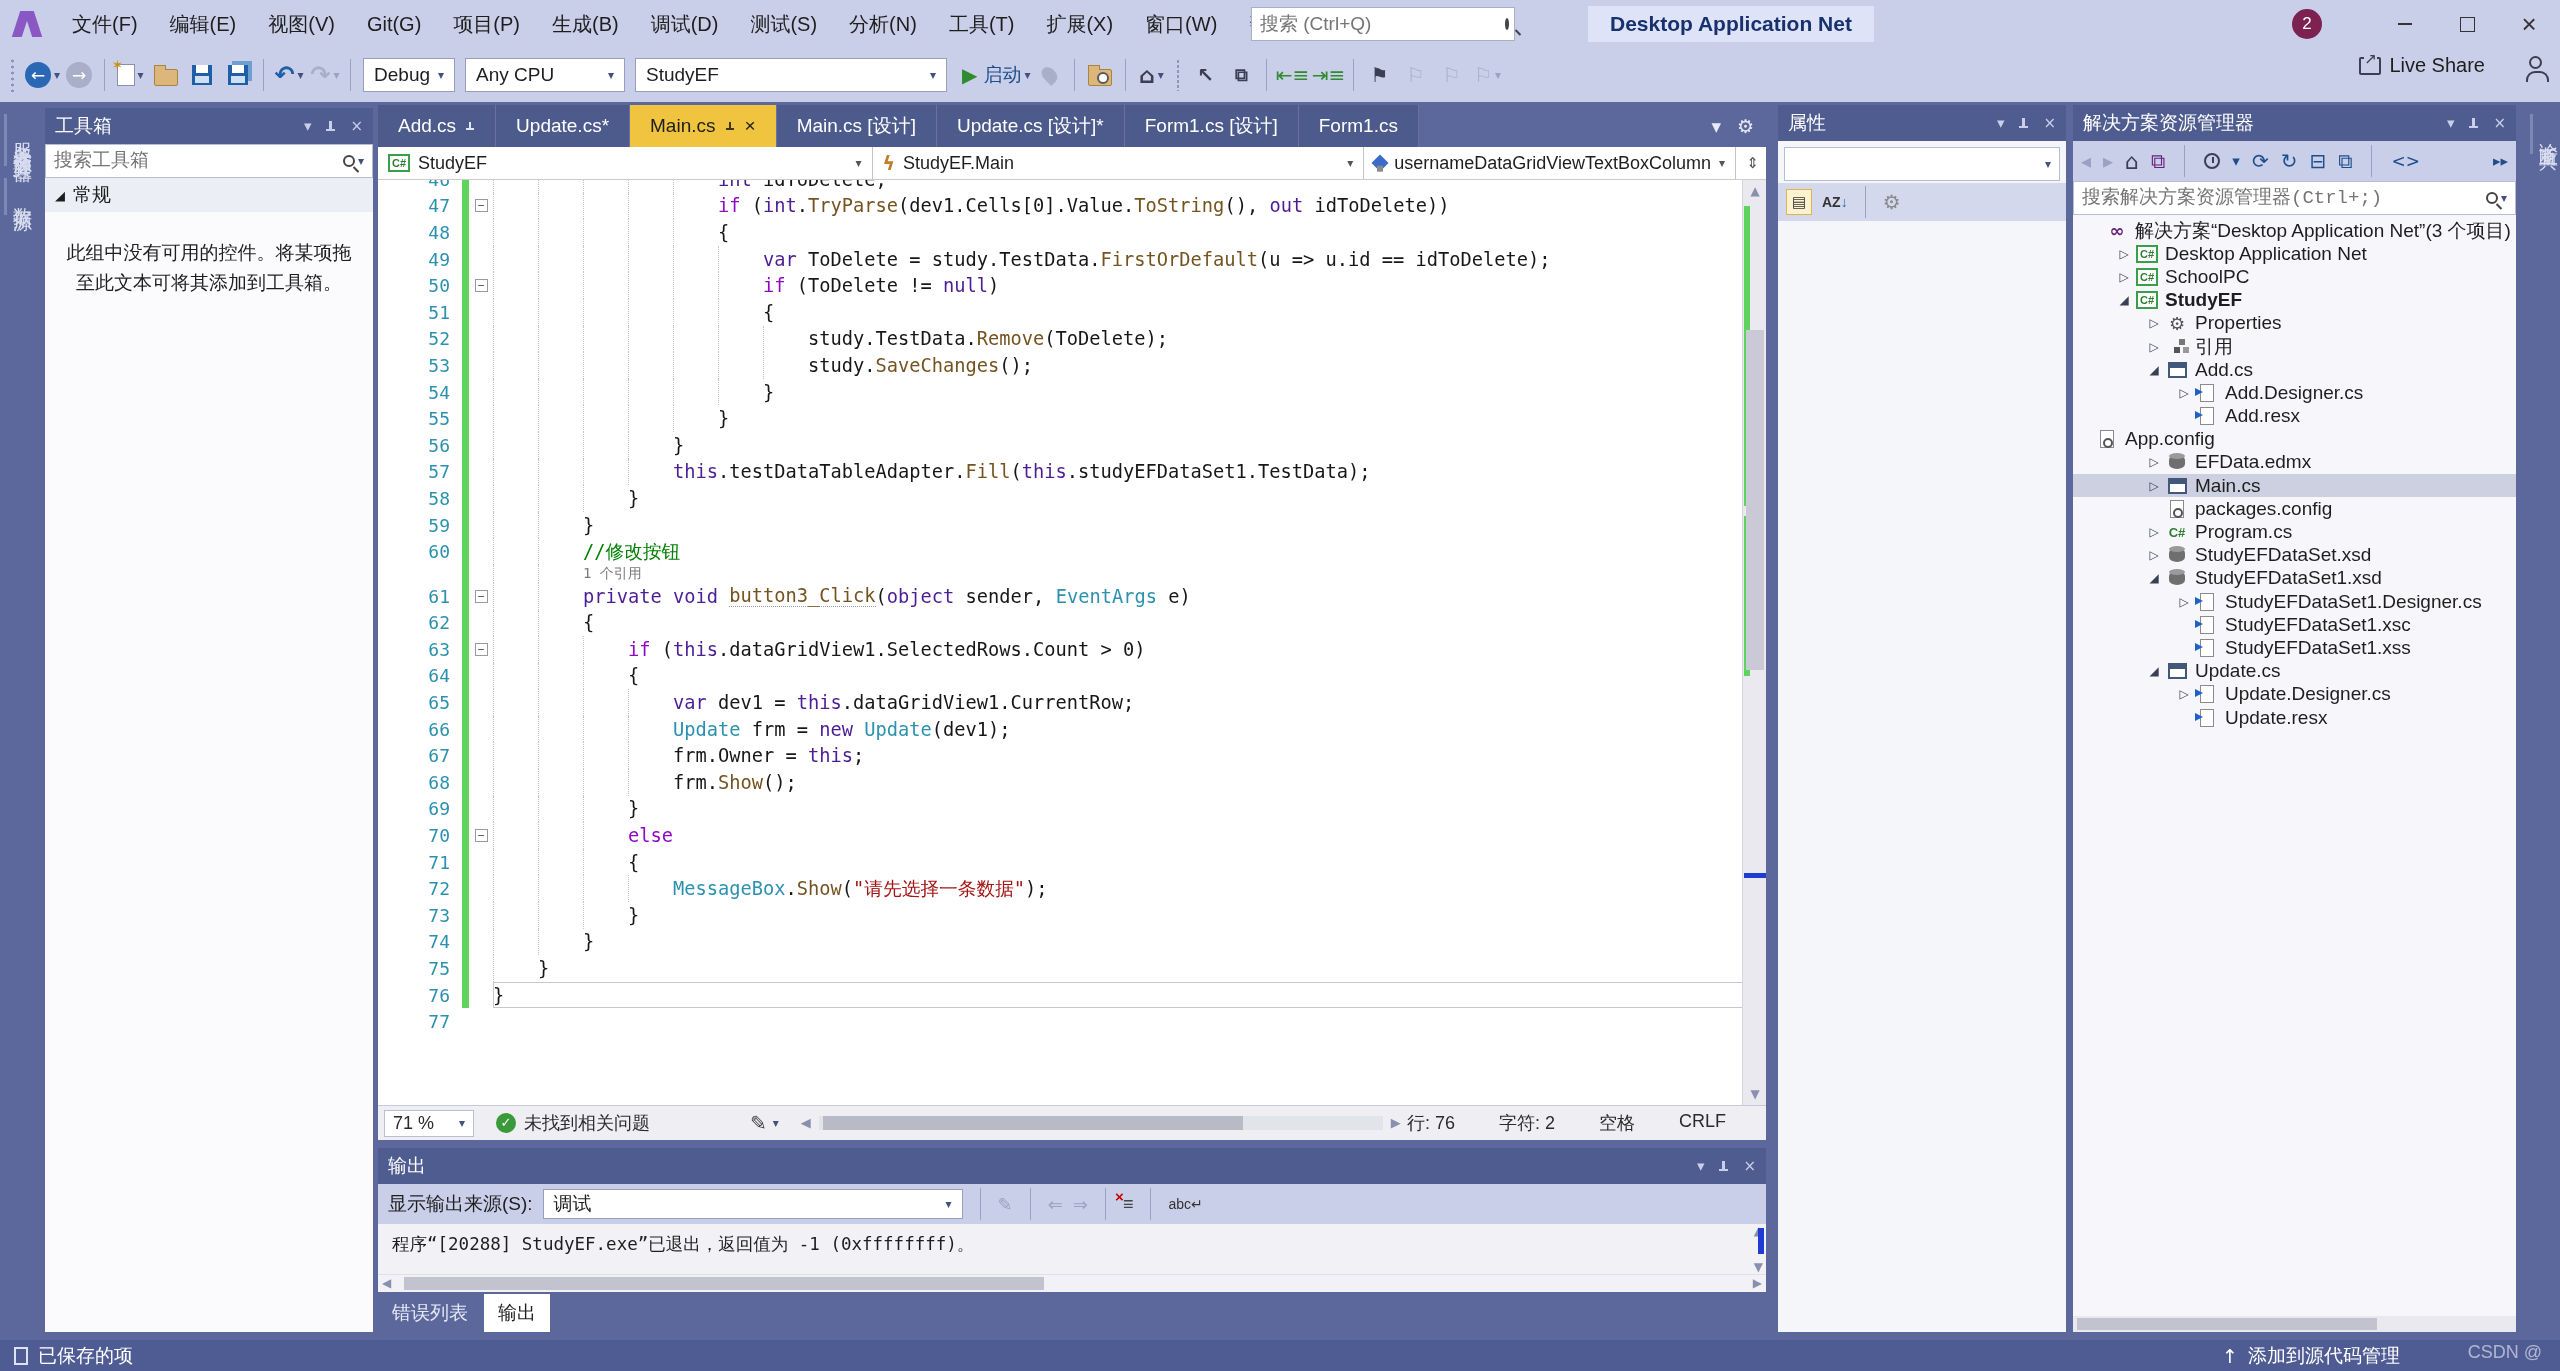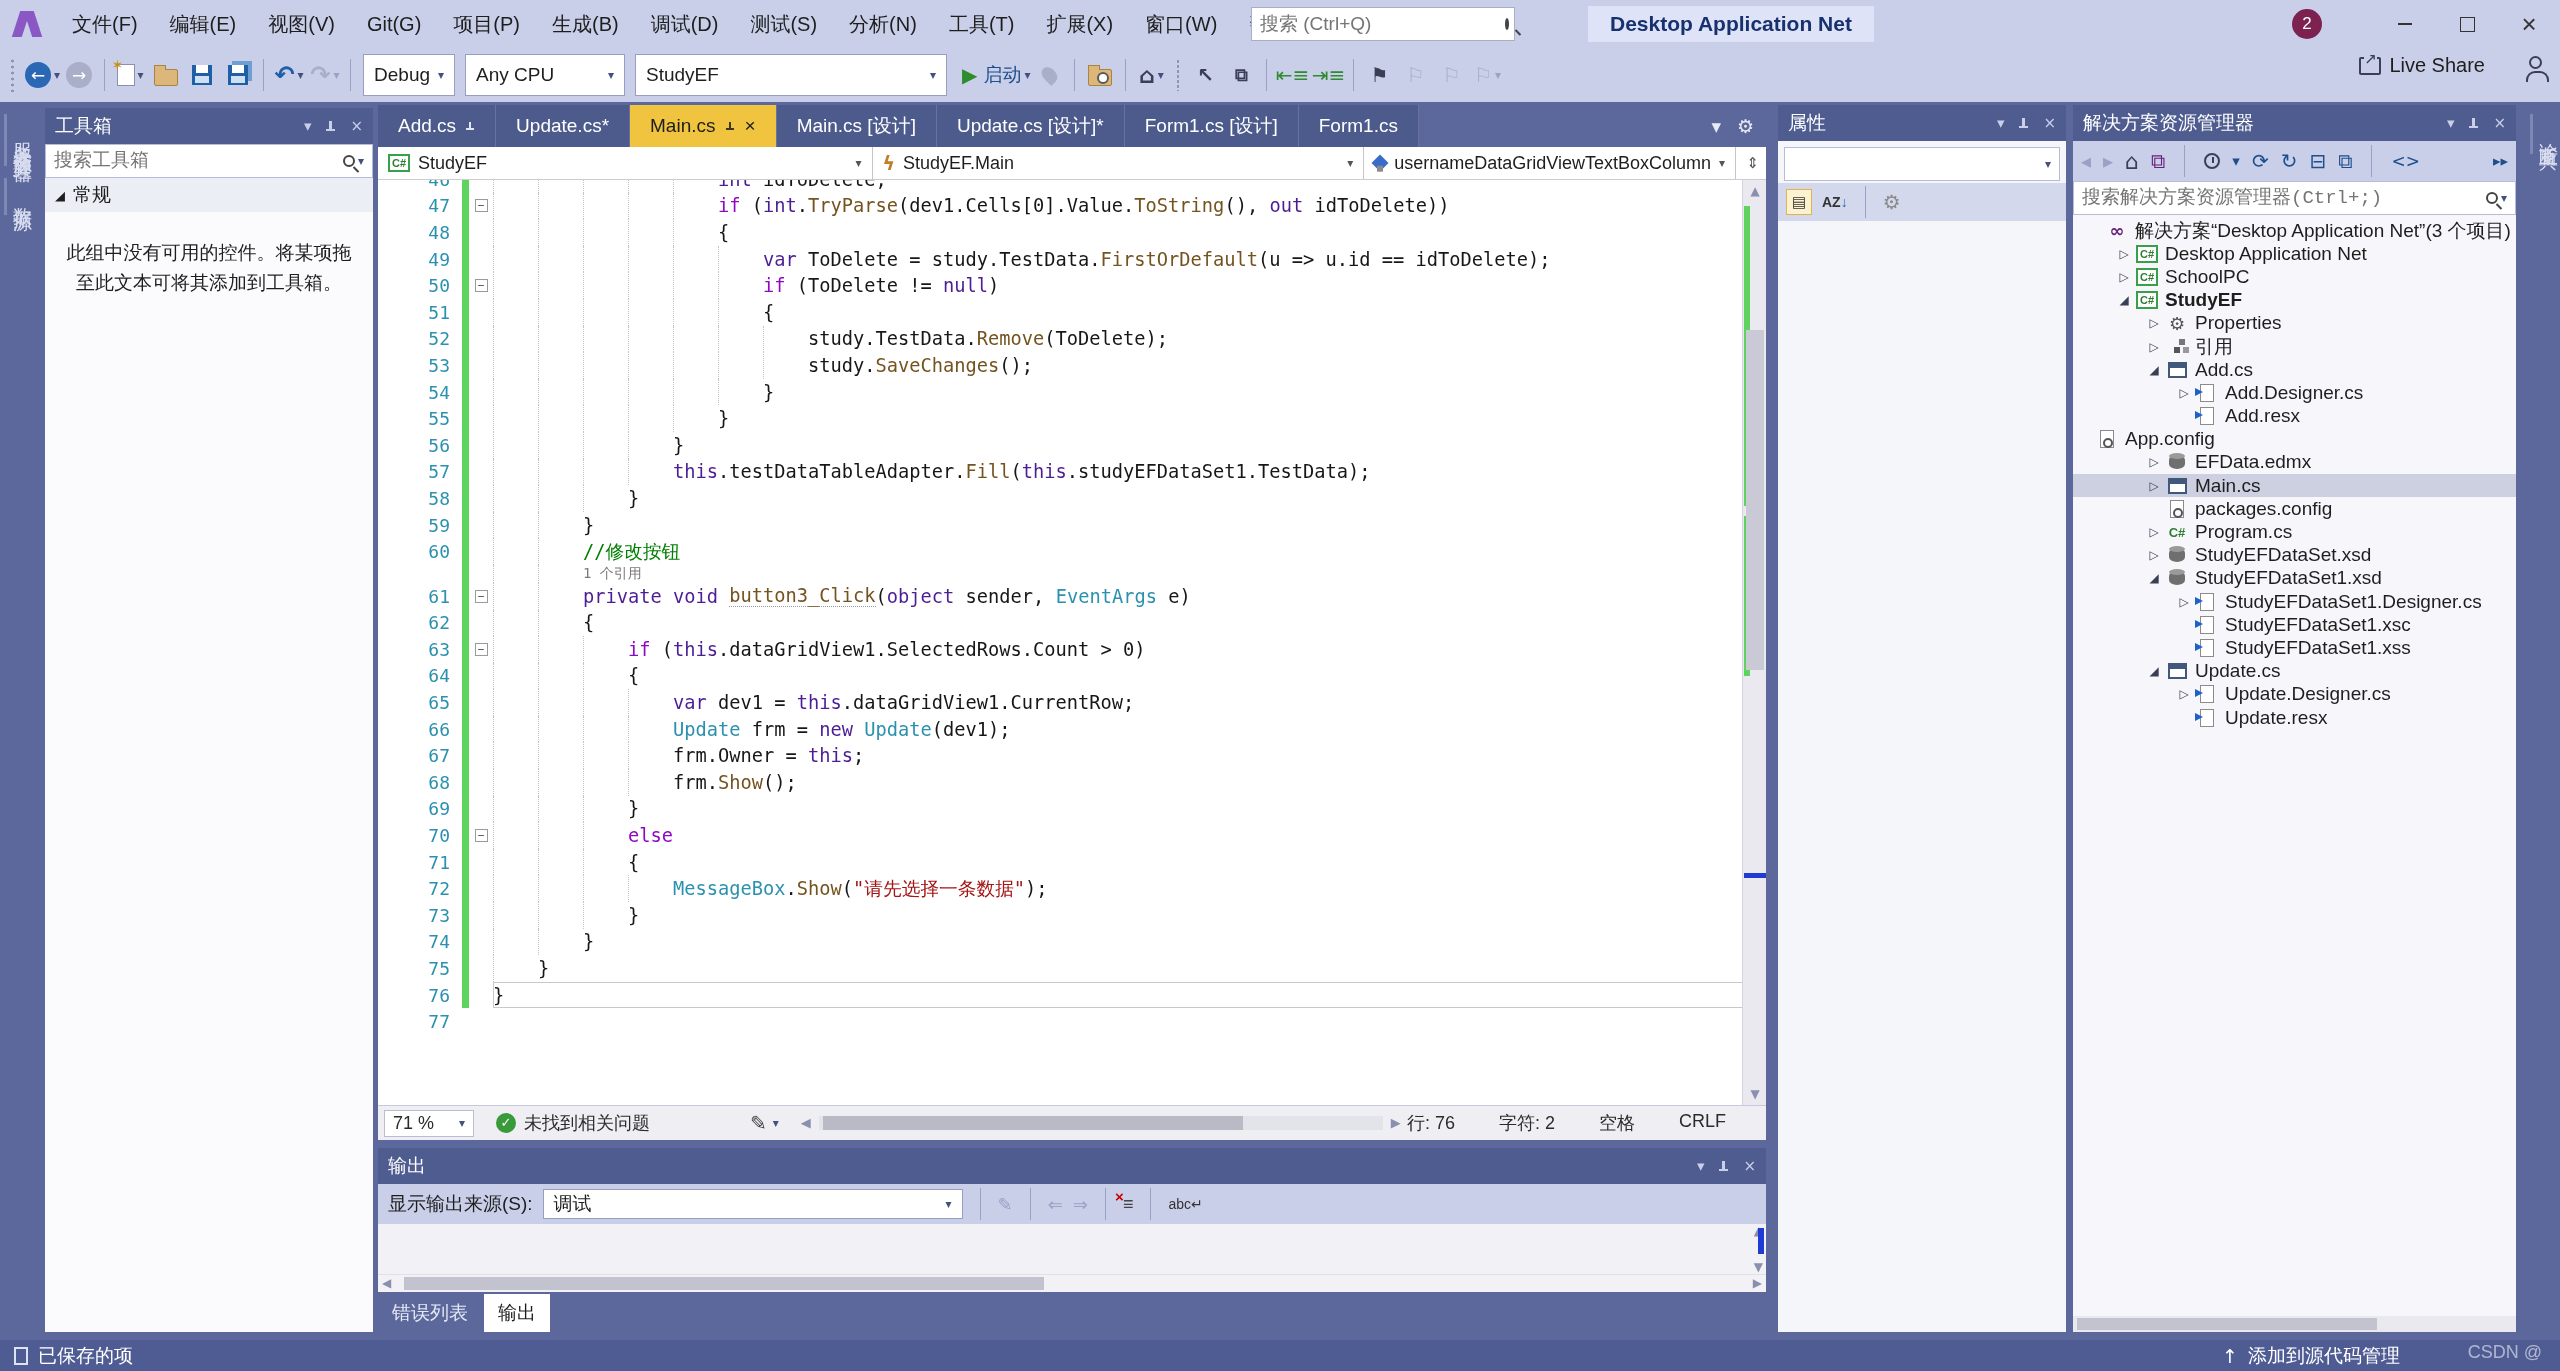--- a/index.html
+++ b/index.html
@@ -38,21 +38,21 @@
   .ico-file { width:18px; height:22px; background:#fff; border:1.5px solid #8b90ad; position:relative; }
   .ico-file.star::before { content:"✶"; position:absolute; left:-6px; top:-8px; color:#c79010; font-size:14px; }
   .ico-folder { width:24px; height:17px; background:#dcb67a; border:1.5px solid #a7843f; border-radius:2px; position:relative; margin-top:4px; }
   .ico-folder::before { content:""; position:absolute; left:-1px; top:-5px; width:10px; height:4px; background:#dcb67a; border:1.5px solid #a7843f; border-bottom:none; }
   .ico-folder.search::after { content:""; position:absolute; right:2px; top:2px; width:8px; height:8px; border:2px solid #5a5a5a; border-radius:50%; background:#fff; }
   .ico-save { width:20px; height:20px; background:#1f5fa8; position:relative; }
   .ico-save::before { content:""; position:absolute; left:4px; top:0; width:12px; height:8px; background:#fff; }
   .ico-save::after { content:""; position:absolute; left:3px; bottom:2px; width:14px; height:7px; background:#cfe0f2; }
   .ico-save.all { box-shadow:4px -4px 0 0 #6f9fd0; }
   .u-glyph { font-family:"DejaVu Sans",sans-serif; font-size:24px; font-weight:bold; }
-  .dd { background:#fff; border:1px solid #989ec0; height:42px; display:flex; align-items:center; padding:8px 10px; margin:0 5px; font-size:19px; }
+  .dd { background:#fff; border:1px solid #989ec0; height:34px; display:flex; align-items:center; padding:8px 10px; margin:0 5px; font-size:19px; }
   .dd .ddv { margin-left:auto; }
   .play { color:#2e8b2e; font-size:20px; margin-right:6px; font-family:"DejaVu Sans",sans-serif; }
   .flame { width:13px; height:18px; background:#a9aec9; border-radius:50% 50% 50% 0; transform:rotate(-45deg); margin:0 10px; }
   .ind-ico { font-family:"DejaVu Sans",sans-serif; font-size:20px; color:#2e8b2e; }
   .bm { font-family:"DejaVu Sans",sans-serif; font-size:20px; color:#3a3f55; }
   .bm.dis { color:#a9aec9; }
   #liveshare { position:absolute; right:75px; top:54px; display:flex; align-items:center; gap:8px; color:#1e1e1e; font-size:20px; }
   .share-ico { width:22px; height:18px; border:2px solid #3a3f55; border-radius:2px; position:relative; }
   .share-ico::before { content:"↗"; position:absolute; left:3px; top:-9px; color:#3a3f55; font-size:15px; background:#c9cfe9; }
   .person-ico { position:absolute; right:18px; top:56px; width:13px; height:13px; border:2px solid #3a3f55; border-radius:50%; }
@@ -672,20 +672,21 @@
       <span class="oic">✎</span>
       <div class="tsep"></div>
       <span class="oic">⇐</span>
       <span class="oic">⇒</span>
       <div class="tsep"></div>
       <span class="oclear">≡</span>
       <div class="tsep"></div>
       <span style="font-size:14px; color:#333;">abc↵</span>
     </div>
     <div class="obody">
+      <div>程序“[20288] StudyEF.exe”已退出，返回值为 -1 (0xffffffff)。</div>
       <span class="ovarr" style="top:0;">▲</span>
       <div class="ovthumb"></div>
       <span class="ovarr" style="bottom:0;">▼</span>
     </div>
     <div class="ohscroll">
       <span class="harr" style="left:4px;">◀</span>
       <div class="hthumb"></div>
       <span class="harr" style="right:4px;">▶</span>
     </div>
   </div>

